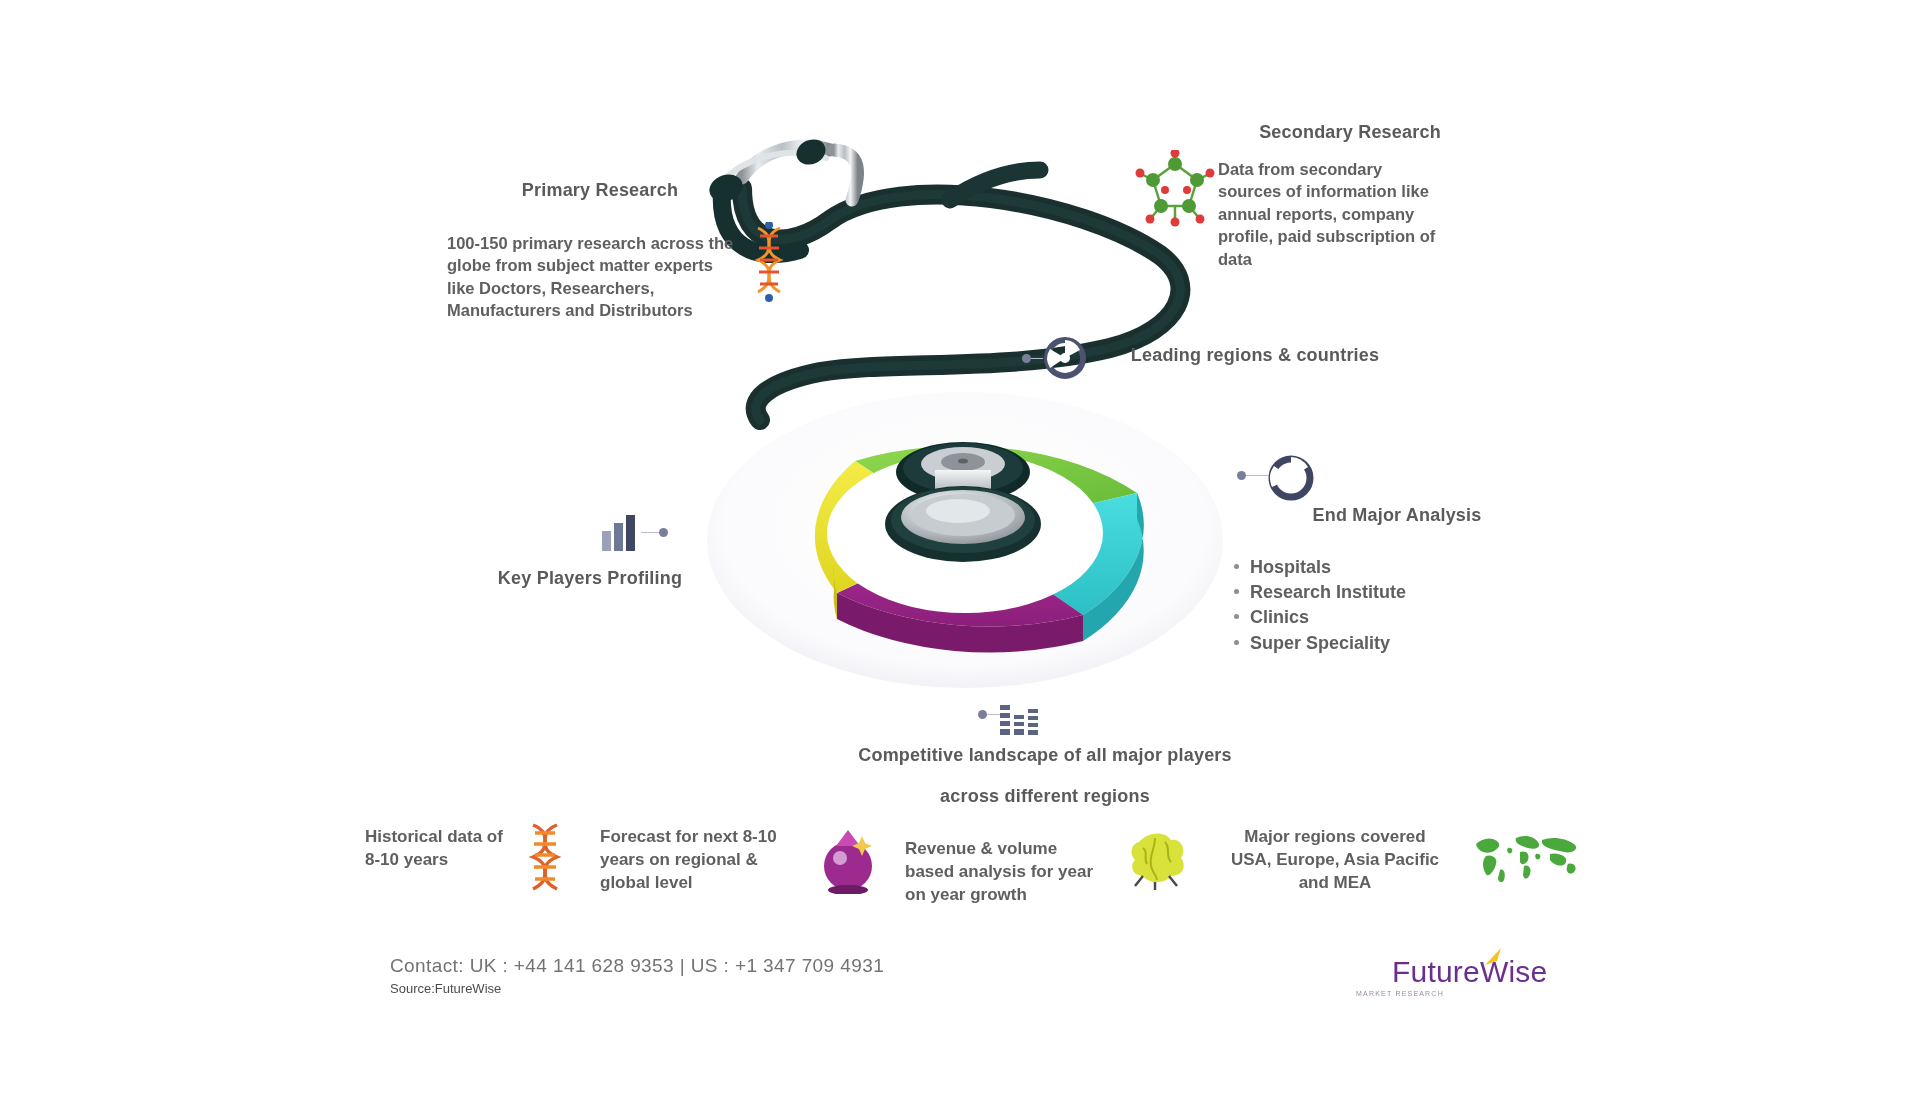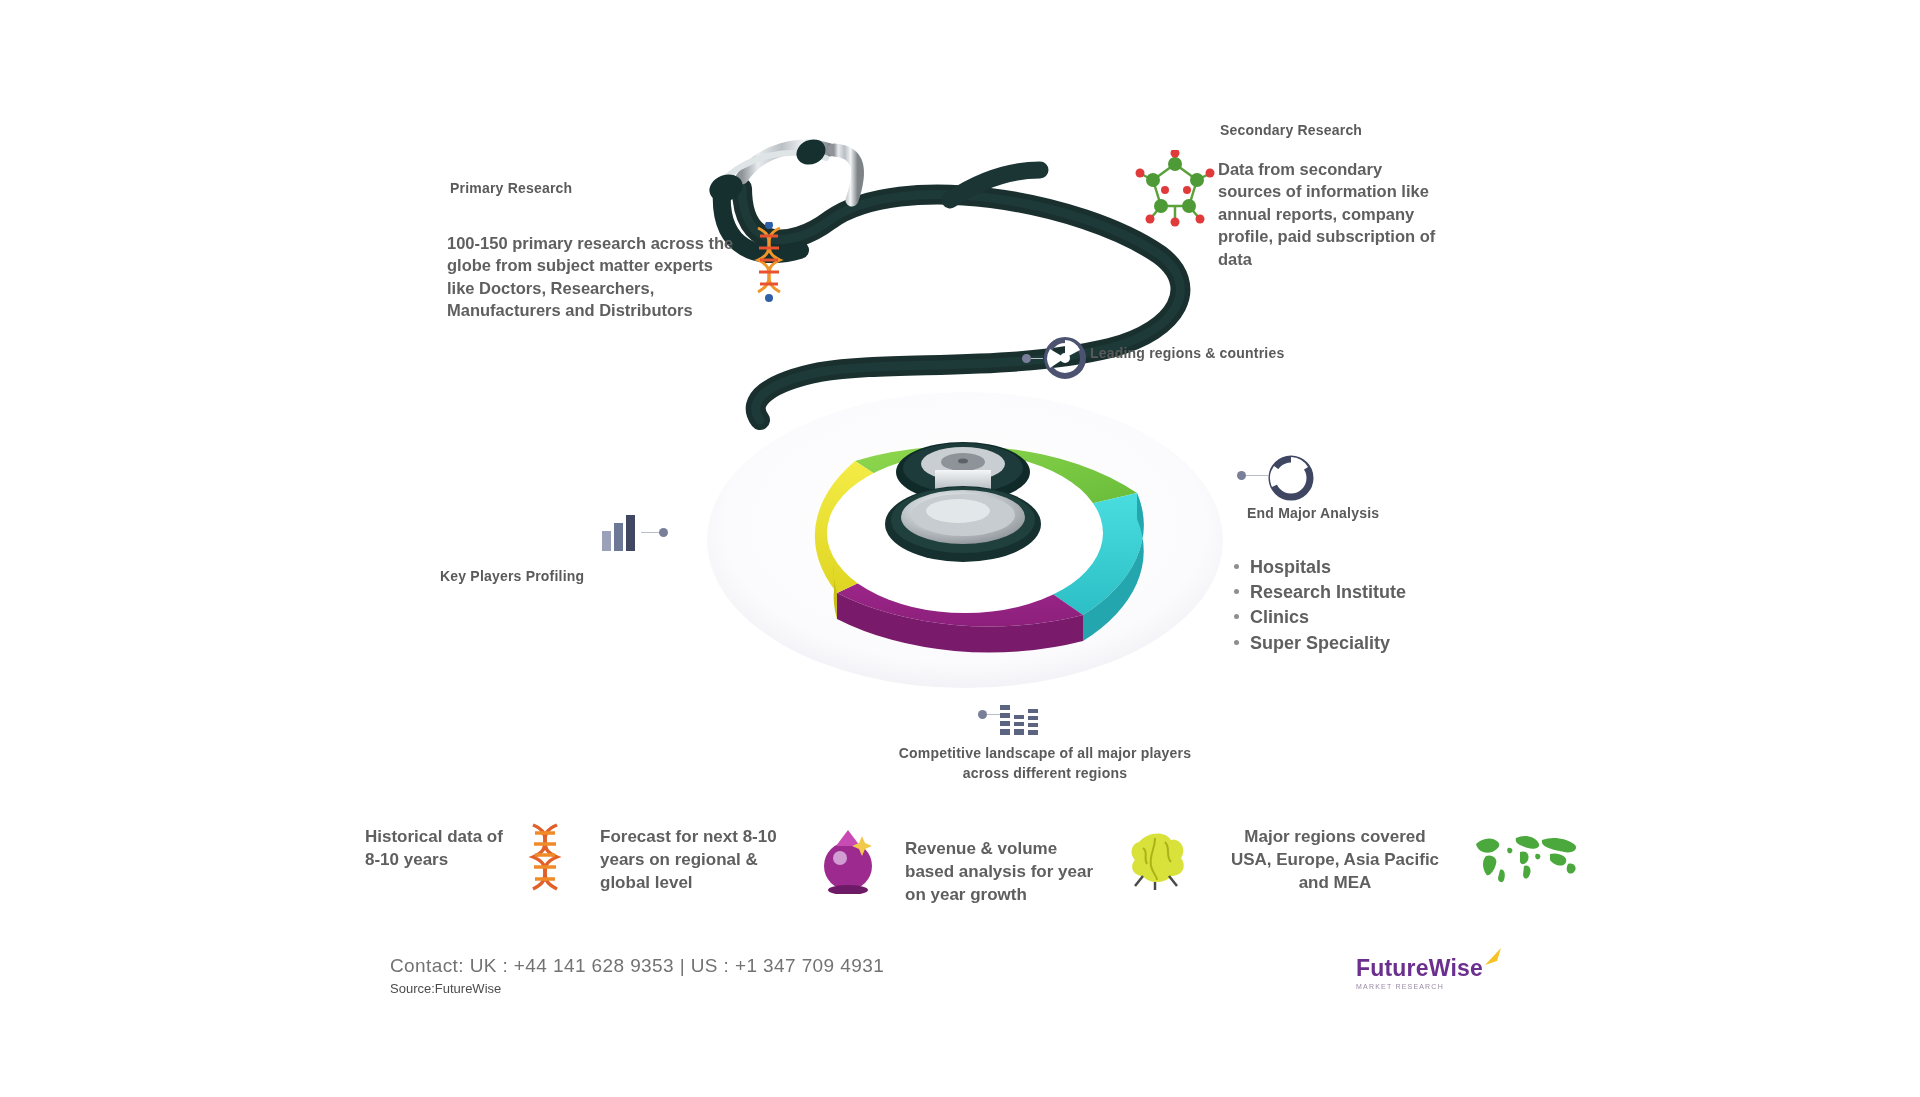--- a/index.html
+++ b/index.html
@@ -17,24 +17,25 @@
   }
   .canvas {
     position: absolute;
     left: 0; top: 0;
     width: 1920px;
     height: 1097px;
   }
   
   .blk { position: absolute; }
   .hd {
-    font-size: 14px;
+    font-size: 18px;
     font-weight: bold;
     color: #5a5a5a;
     letter-spacing: .2px;
+    text-align: center;
   }
   .bd {
     font-size: 16.5px;
     font-weight: bold;
     color: #5f5f5f;
     line-height: 1.36;
   }
   ul.bul {
     margin: 0; padding: 0; list-style: none;
   }
@@ -89,24 +90,25 @@
     top: 981px;
     font-size: 13px;
     color: #4c4c4c;
   }
   .logo {
     position: absolute;
     left: 1356px;
     top: 955px;
   }
   .logo-main {
-    font-size: 23px;
-    font-weight: bold;
+    font-size: 30px;
+    font-weight: normal;
     color: #6b2f8e;
     letter-spacing: .2px;
+    margin-left: 36px;
   }
   .logo-main .wise { color: #6b2f8e; }
   .logo-sub {
     font-size: 7px;
     color: #9b8aa8;
     letter-spacing: 1.2px;
     margin-top: 1px;
   }
   .logo-flag {
     position: absolute;
@@ -346,21 +348,21 @@
     <li>Clinics</li>
     <li>Super Speciality</li>
   </ul>
 
   <div class="blk" style="left:440px;top:568px;width:300px;">
     <div class="hd">Key Players Profiling</div>
   </div>
 
   <div class="blk" style="left:845px;top:745px;width:400px;text-align:center;">
     <div class="hd">Competitive landscape of all major players</div>
-    <div class="hd" style="margin-top:4px;">across different regions</div>
+    <div class="hd" style="margin-top:20px;">across different regions</div>
   </div>
 
   <div class="strip-item" style="left:365px;top:826px;width:140px;">
     <div class="strip-text">Historical data of 8-10 years</div>
   </div>
   <svg class="strip-item" style="left:523px;top:823px;" width="46" height="70">
     <g stroke="#e1602a" stroke-width="3.5" fill="none">
       <path d="M10,2 C34,12 10,24 34,34 C10,44 34,54 10,66"></path>
       <path d="M34,2 C10,12 34,24 10,34 C34,44 10,54 34,66"></path>
     </g>

